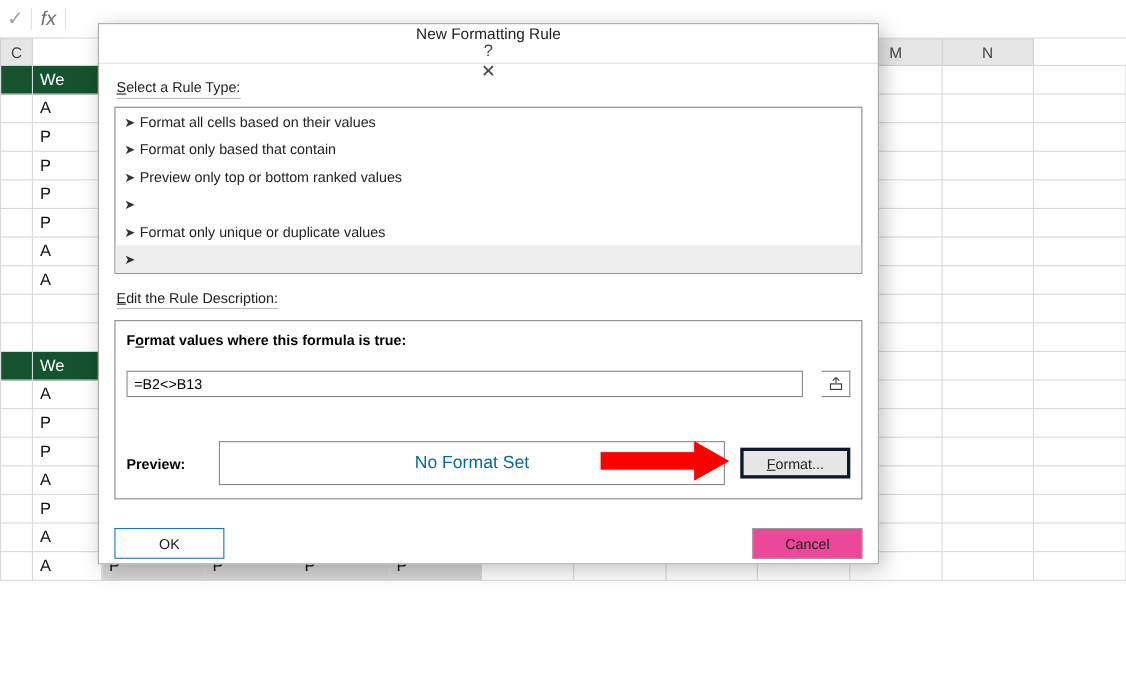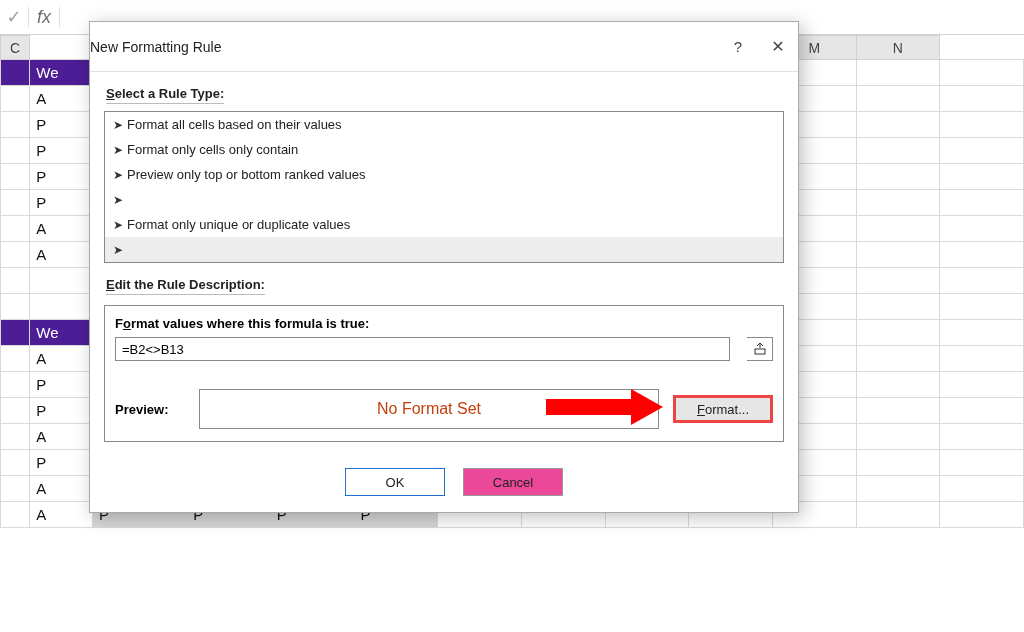--- a/index.html
+++ b/index.html
@@ -9,56 +9,56 @@
   .formula-bar { position: absolute; top: 0; left: 0; right: 0; height: 35px; display: flex; align-items: center; border-bottom: 1px solid #d4d4d4; background: #fff; }
   .fb-check { width: 28px; text-align: center; color: #a0a0a0; font-size: 18px; }
   .fb-fx { width: 30px; text-align: center; color: #6e6e6e; font-size: 18px; font-style: italic; }
   .fb-sep { width: 1px; height: 60%; background: #e0e0e0; }
   .fb-input { flex: 1; padding-left: 6px; height: 100%; border: none; outline: none; }
 
   .grid { position: absolute; top: 35px; left: 0; right: 0; bottom: 0; }
   table.sheet { border-collapse: collapse; table-layout: fixed; width: 100%; }
   table.sheet th { background: #e6e6e6; color: #444; font-weight: 400; font-size: 14px; height: 24px; border: 1px solid #d0d0d0; }
   table.sheet td { border: 1px solid #d9d9d9; height: 26px; font-size: 15px; padding: 0 6px; color: #111; }
-  table.sheet td.hdr { background: #4c1d95; color: #fff; font-weight: 400; }
+  table.sheet td.hdr { background: #14532d; color: #fff; font-weight: 400; }
   table.sheet td.sel { background: #d6d6d6; }
 
   
   .dialog { position: absolute; top: 21px; left: 89px; width: 710px; background: #fff; border: 1px solid #aaa; box-shadow: 4px 4px 18px rgba(0,0,0,.25); }
-  .dlg-title { height: 50px; display: flex; align-items: center; padding: 0 0; border-bottom: 1px solid #e0e0e0; }
+  .dlg-title { height: 36px; display: flex; align-items: center; padding: 0 0; border-bottom: 1px solid #e0e0e0; flex-direction: column; }
   .dlg-title-text { flex: 1; font-size: 14px; color: #222; }
   .dlg-help, .dlg-close { width: 40px; text-align: center; color: #444; font-size: 15px; cursor: pointer; }
   .dlg-close { font-size: 16px; }
   .dlg-body { padding: 10px 14px 16px; }
 
   .sec-label { font-size: 13px; color: #222; margin: 4px 2px 3px; }
-  .sec-underline { border-bottom: 1px solid #bbb; margin-bottom: 4px; padding-bottom: 2px; display: inline-block; font-weight: bold; }
+  .sec-underline { border-bottom: 1px solid #bbb; margin-bottom: 4px; padding-bottom: 2px; display: inline-block; }
 
   .rule-list { border: 1px solid #888; background: #fff; }
   .rule-item { display: flex; align-items: center; height: 25px; padding: 0 8px; font-size: 13px; color: #222; }
   .rule-item.selected { background: #ededed; }
   .arrow { width: 14px; display: inline-block; color: #333; font-size: 12px; }
 
   .desc-box { border: 1px solid #888; padding: 10px 10px 12px; margin-top: 6px; }
-  .desc-hdr { font-weight: 700; font-size: 13px; margin-bottom: 6px; }
+  .desc-hdr { font-weight: 700; font-size: 13px; margin-bottom: 20px; }
   .formula-row { display: flex; align-items: stretch; gap: 17px; }
   .formula-input { flex: 1; border: 1px solid #888; height: 24px; padding: 0 6px; font-size: 13px; outline: none; }
   .ref-btn { width: 26px; height: 24px; border: 1px solid #888; border-left: none; background: #fff; display: flex; align-items: center; justify-content: center; font-size: 11px; cursor: pointer; }
 
-  .preview-area { display: flex; align-items: center; gap: 14px; margin-top: 28px; position: relative; }
+  .preview-area { display: flex; align-items: center; gap: 14px; margin-top: 40px; position: relative; }
   .preview-label { font-weight: 700; font-size: 13px; width: 70px; }
-  .preview-box { flex: 1; height: 40px; border: 1px solid #888; display: flex; align-items: center; justify-content: center; font-size: 16px; color: #c2410c; }
-  .fmt-btn { width: 100px; height: 28px; border: 3px solid #ef4444; background: #e6e6e6; font-size: 13px; color: #222; cursor: pointer; }
+  .preview-box { flex: 1; height: 40px; border: 1px solid #888; display: flex; align-items: center; justify-content: center; font-size: 16px; color: #0369a1; }
+  .fmt-btn { width: 100px; height: 28px; border: 3px solid #0f172a; background: #e6e6e6; font-size: 13px; color: #222; cursor: pointer; }
   .fmt-btn .u { text-decoration: underline; }
 
   .arrow-callout { position: absolute; left: 431px; top: 1px; width: 126px; height: 34px; }
   .arrow-stem { position: absolute; left: 0; top: 9px; width: 86px; height: 16px; background: #ff0000; }
   .arrow-head { position: absolute; left: 85px; top: -1px; width: 0; height: 0; border-top: 18px solid transparent; border-bottom: 18px solid transparent; border-left: 32px solid #ff0000; }
 
-  .dlg-buttons { display: flex; justify-content: center; gap: 18px; padding: 10px 14px 16px; margin-left: 20px; }
+  .dlg-buttons { display: flex; justify-content: space-between; gap: 18px; padding: 10px 14px 4px; }
   .btn { width: 100px; height: 28px; border: 1px solid #999; background: #ec4899; font-size: 13px; color: #222; cursor: pointer; }
   .btn.ok { border: 1.5px solid #1e73d2; background: #fff; }
 </style>
 </head>
 <body>
 
 <div class="formula-bar">
   <div class="fb-check">✓</div>
   <div class="fb-sep"></div>
   <div class="fb-fx">fx</div>
@@ -378,21 +378,21 @@
     <div class="sec-label">
       <span class="sec-underline"><span style="text-decoration:underline">S</span><span>elect a Rule Type:</span></span>
     </div>
     <div class="rule-list" id="rule-list">
         <div class="rule-item">
           <span class="arrow">➤</span>
           <span>Format all cells based on their values</span>
         </div>
         <div class="rule-item">
           <span class="arrow">➤</span>
-          <span>Format only cells only contain</span>
+          <span>Format only based that contain</span>
         </div>
         <div class="rule-item">
           <span class="arrow">➤</span>
           <span>Preview only top or bottom ranked values</span>
         </div>
         <div class="rule-item">
           <span class="arrow">➤</span>
         </div>
         <div class="rule-item">
           <span class="arrow">➤</span>

